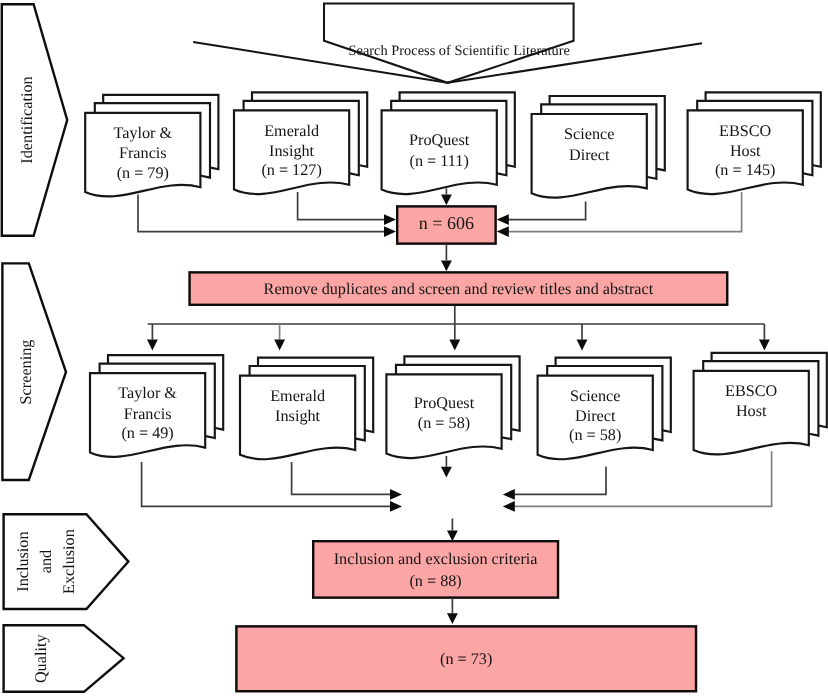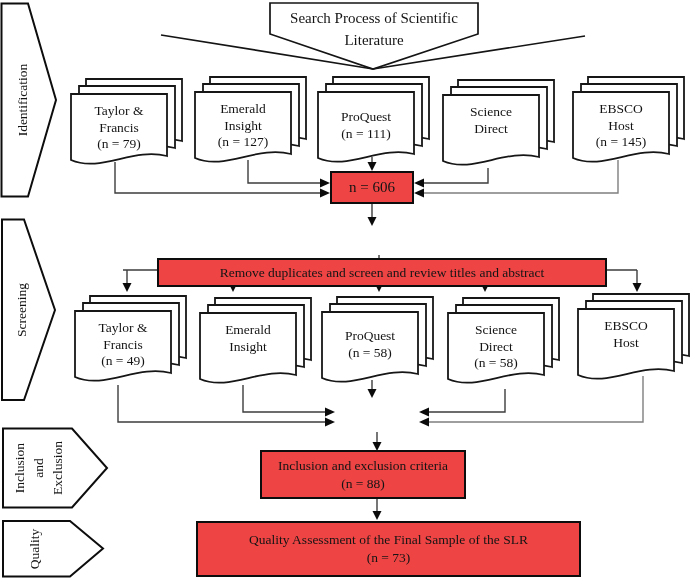--- a/index.html
+++ b/index.html
@@ -4,27 +4,27 @@
 <style>
   html,body{margin:0;padding:0;background:#fff;}
   #figure{
     position:relative;width:690px;height:583px;background:#ffffff;
     font-family:"Liberation Serif","DejaVu Serif",serif;color:#111;
     overflow:hidden;
   }
   #diagram-svg{position:absolute;left:0;top:0;}
   .abs{position:absolute;box-sizing:border-box;}
   .box{
-    border:2px solid #0d0d0d;background:#ef4444;
+    border:2px solid #0d0d0d;background:#fca5a5;
     display:flex;flex-direction:column;align-items:center;justify-content:center;
     text-align:center;font-size:13.5px;line-height:1.32;color:#141414;
   }
   .total-box{font-size:15px;}
   .banner-label{
-    text-align:center;font-size:15px;line-height:1.45;color:#141414;
+    text-align:right;font-size:12px;line-height:1.45;color:#141414;margin-top:26px;
   }
   .stack-label{
     text-align:center;font-size:13.5px;line-height:16.5px;color:#141414;
   }
   .stack-label .nm{display:block;white-space:pre-line;text-align:center;}
   .stack-label .ct{display:block;}
   .stage-label{
     position:absolute;white-space:pre-line;text-align:center;
     font-size:13.5px;line-height:19px;color:#141414;
     transform:translate(-50%,-50%) rotate(-90deg);
@@ -185,21 +185,21 @@
 Direct</span>
   </div>
   <div class="abs stack-label" style="left:566px;top:101px;width:110px;">
     <span class="nm">EBSCO
 Host</span>
     <span class="ct">(n = 145)</span>
   </div>
 
   <div class="abs box total-box" style="left:330px;top:171px;width:84px;height:33px;">n = 606</div>
 
-  <div class="abs box" style="left:157px;top:226px;width:450px;height:29px;margin-top:32px;">Remove duplicates and screen and review titles and abstract</div>
+  <div class="abs box" style="left:157px;top:226px;width:450px;height:29px;">Remove duplicates and screen and review titles and abstract</div>
 
   <div class="abs stack-label" style="left:68px;top:320px;width:110px;">
     <span class="nm">Taylor &amp;
 Francis</span>
     <span class="ct">(n = 49)</span>
   </div>
   <div class="abs stack-label" style="left:193px;top:322px;width:110px;">
     <span class="nm">Emerald
 Insight</span>
   </div>
@@ -217,17 +217,16 @@
 Host</span>
   </div>
 
 
   <div class="abs box" style="left:260px;top:450px;width:206px;height:49px;">
     <span>Inclusion and exclusion criteria</span>
     <span>(n = 88)</span>
   </div>
 
   <div class="abs box" style="left:196px;top:521px;width:385px;height:56px;">
-    <span>Quality Assessment of the Final Sample of the SLR</span>
     <span>(n = 73)</span>
   </div>
 
 </div>
 
 </body></html>

